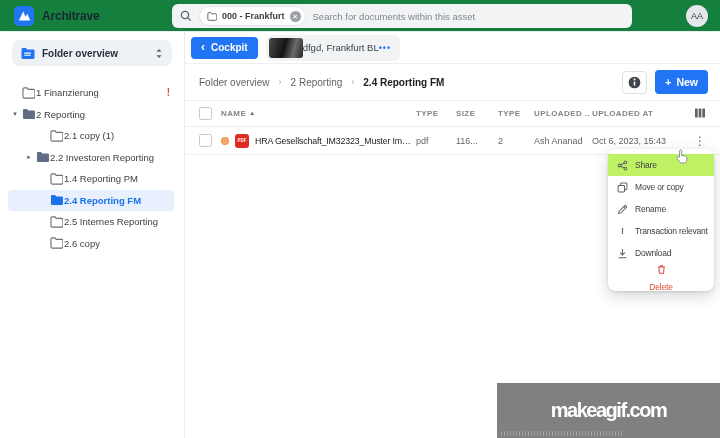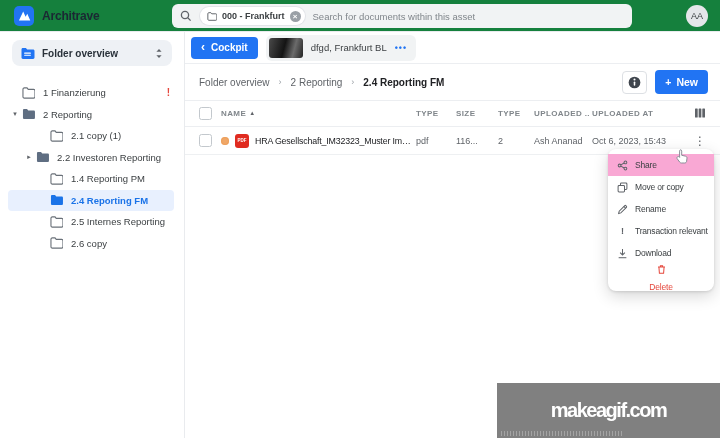--- a/index.html
+++ b/index.html
@@ -21,31 +21,31 @@
 
   
   .shell { display:flex; height:406px; }
   .sidebar { width:185px; flex:none; border-right:1px solid #e9ebee; background:#fff; position:relative; }
   .folder-select { margin:8px 12px 16px; height:26px; background:#eef1f5; border-radius:8px; display:flex; align-items:center; padding:0 8px; gap:7px; }
   .fs-label { font-size:10px; font-weight:600; color:#29313a; flex:1; }
   .tree-item { display:flex; align-items:center; height:21.5px; margin:0 10px 0 8px; border-radius:4px; position:relative; }
   .tree-item.lvl1 { padding-left:28px; }
   .caret { width:14px; flex:none; text-align:center; font-size:7px; color:#5f6368; }
   .f-icon { width:14px; flex:none; display:flex; align-items:center; }
-  .tree-label { font-size:9.5px; color:#3c4043; margin-left:7px; white-space:nowrap; }
+  .tree-label { font-size:9.5px; color:#3c4043; white-space:nowrap; }
   .tree-item.selected { background:#e8f0fe; }
   .tree-item.selected .tree-label { color:#1a73e8; font-weight:700; }
   .alert-mark { margin-left:auto; color:#e5483d; font-weight:700; font-size:10px; padding-right:4px; }
 
   
   .main { flex:1; display:flex; flex-direction:column; background:#fff; min-width:0; }
   .assetbar { height:32px; display:flex; align-items:center; padding-left:6px; gap:8px; border-bottom:1px solid #eceef1; }
   .btn-cockpit { height:22px; background:#2174f3; color:#fff; border:0; border-radius:4px; font-size:10px; font-weight:700; display:flex; align-items:center; gap:6px; padding:0 10px; font-family:inherit; }
   .cockpit-chevron { font-size:12px; line-height:10px; margin-top:-1px; }
-  .asset-tab { height:26px; background:#f1f3f4; border-radius:6px; display:flex; align-items:center; padding:0 9px 0 3px; gap:8px; }
+  .asset-tab { height:26px; background:#f1f3f4; border-radius:6px; display:flex; align-items:center; padding:0 9px 0 3px; gap:0; }
   .thumb { width:34px; height:20px; border-radius:3px; background:linear-gradient(105deg,#4a4a4a,#141414 45%,#6b6b6b 72%,#232323); flex:none; }
   .tab-title { font-size:9.5px; color:#3c4043; white-space:nowrap; }
   .tab-dots { color:#2174f3; font-size:9px; letter-spacing:1px; font-weight:700; }
 
   .crumbrow { height:36px; display:flex; align-items:center; padding:0 12px 0 14px; }
   .crumb { font-size:10px; color:#5f6368; white-space:nowrap; }
   .crumb.current { font-weight:700; color:#202124; }
   .crumb-sep { font-size:9px; color:#9aa0a6; margin:0 9px; }
   .crumb-actions { margin-left:auto; display:flex; gap:8px; align-items:center; }
   .btn-info { width:25px; height:23px; border:1px solid #dde0e4; border-radius:4px; background:#fff; display:flex; align-items:center; justify-content:center; }
@@ -61,21 +61,21 @@
   .status-dot { width:8px; height:8px; border-radius:50%; background:#f0a869; box-shadow:inset 0 0 2px #e78c3c; flex:none; }
   .pdf-icon { width:14px; height:14px; border-radius:3px; background:#e02b20; color:#fff; font-size:4.5px; font-weight:700; display:flex; align-items:center; justify-content:center; flex:none; }
   .fname { font-size:8.8px; color:#202124; letter-spacing:-0.15px; white-space:nowrap; overflow:hidden; text-overflow:ellipsis; }
   .td { font-size:9px; color:#5f6368; white-space:nowrap; }
   .kebab { font-size:12px; color:#5f6368; text-align:center; cursor:pointer; }
   .cols-icon { justify-self:center; }
 
   
   .context-menu { position:absolute; left:608px; top:149px; width:106px; background:#fff; border-radius:8px; box-shadow:0 1px 3px rgba(0,0,0,.12),0 5px 16px rgba(0,0,0,.16); padding:5px 0; z-index:40; }
   .menu-item { height:22px; display:flex; align-items:center; gap:7px; padding:0 9px; font-size:8.5px; color:#3c4043; letter-spacing:-0.2px; white-space:nowrap; }
-  .menu-item.hovered { background:#f9a8d4; }
+  .menu-item.hovered { background:#bef264; }
   .mi-icon { width:11px; flex:none; display:flex; justify-content:center; align-items:center; }
   .mi-excl { font-size:9px; font-weight:700; color:#5f6368; }
   .menu-item.danger { color:#e5483d;flex-direction:column; }
 
   .hand-cursor { position:absolute; left:676px; top:148px; z-index:45; }
 
   
   .watermark { position:absolute; right:0; bottom:0; width:223px; height:55px; background:rgba(110,110,110,.88); display:flex; align-items:center; justify-content:center; z-index:50; }
   .wm-text { color:#fff; font-size:20px; font-weight:700; letter-spacing:-1.5px; word-spacing:-4px; }
   .watermark::after { content:""; position:absolute; left:4px; bottom:2px; width:55%; height:5px;

